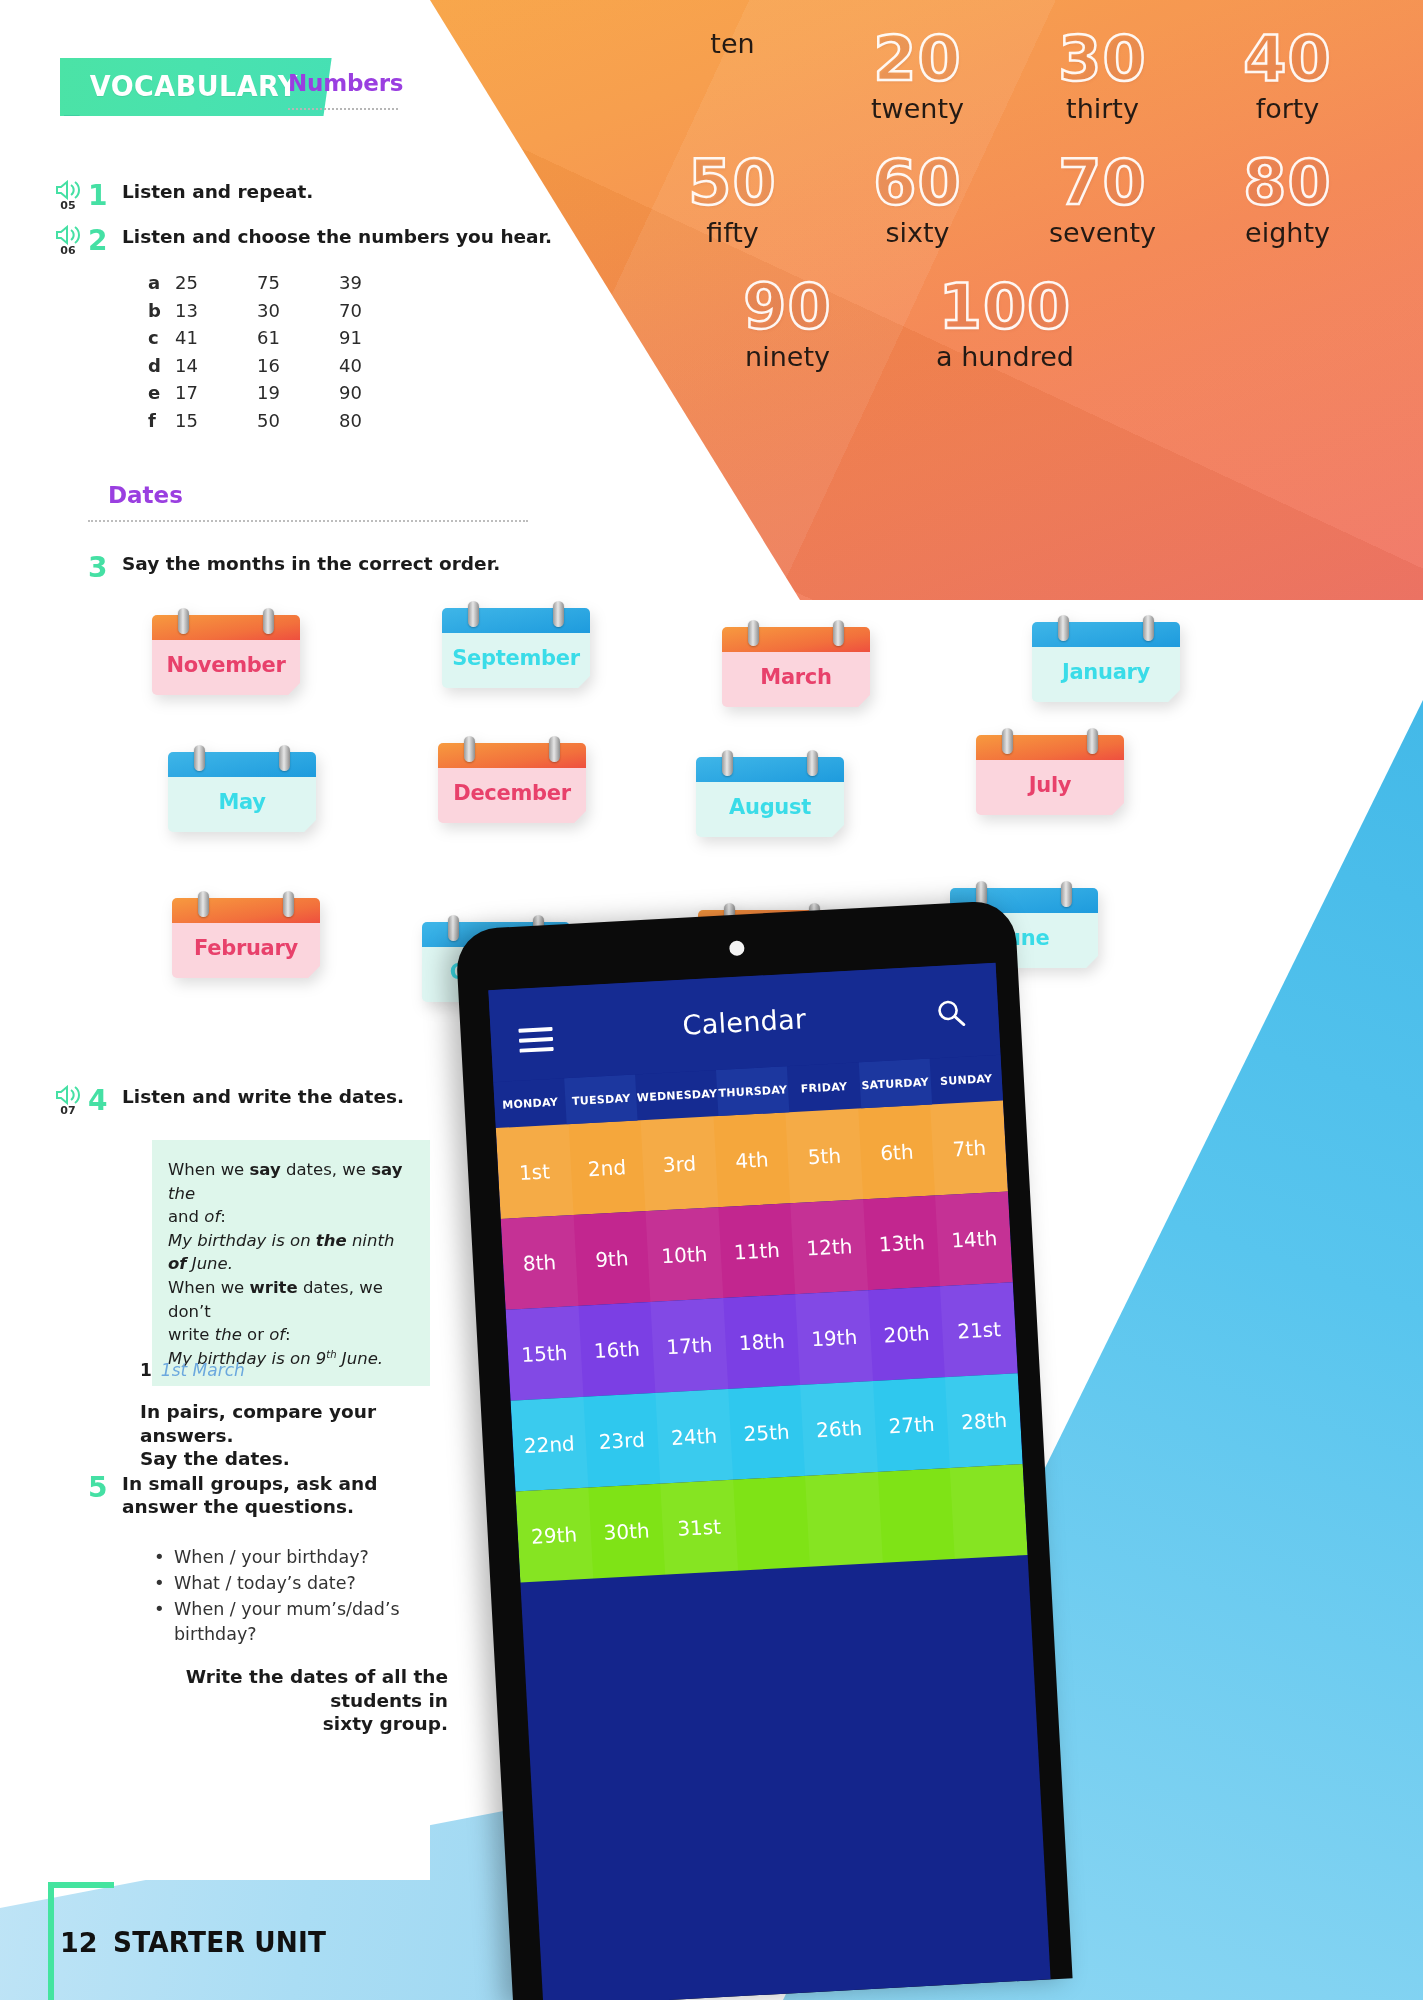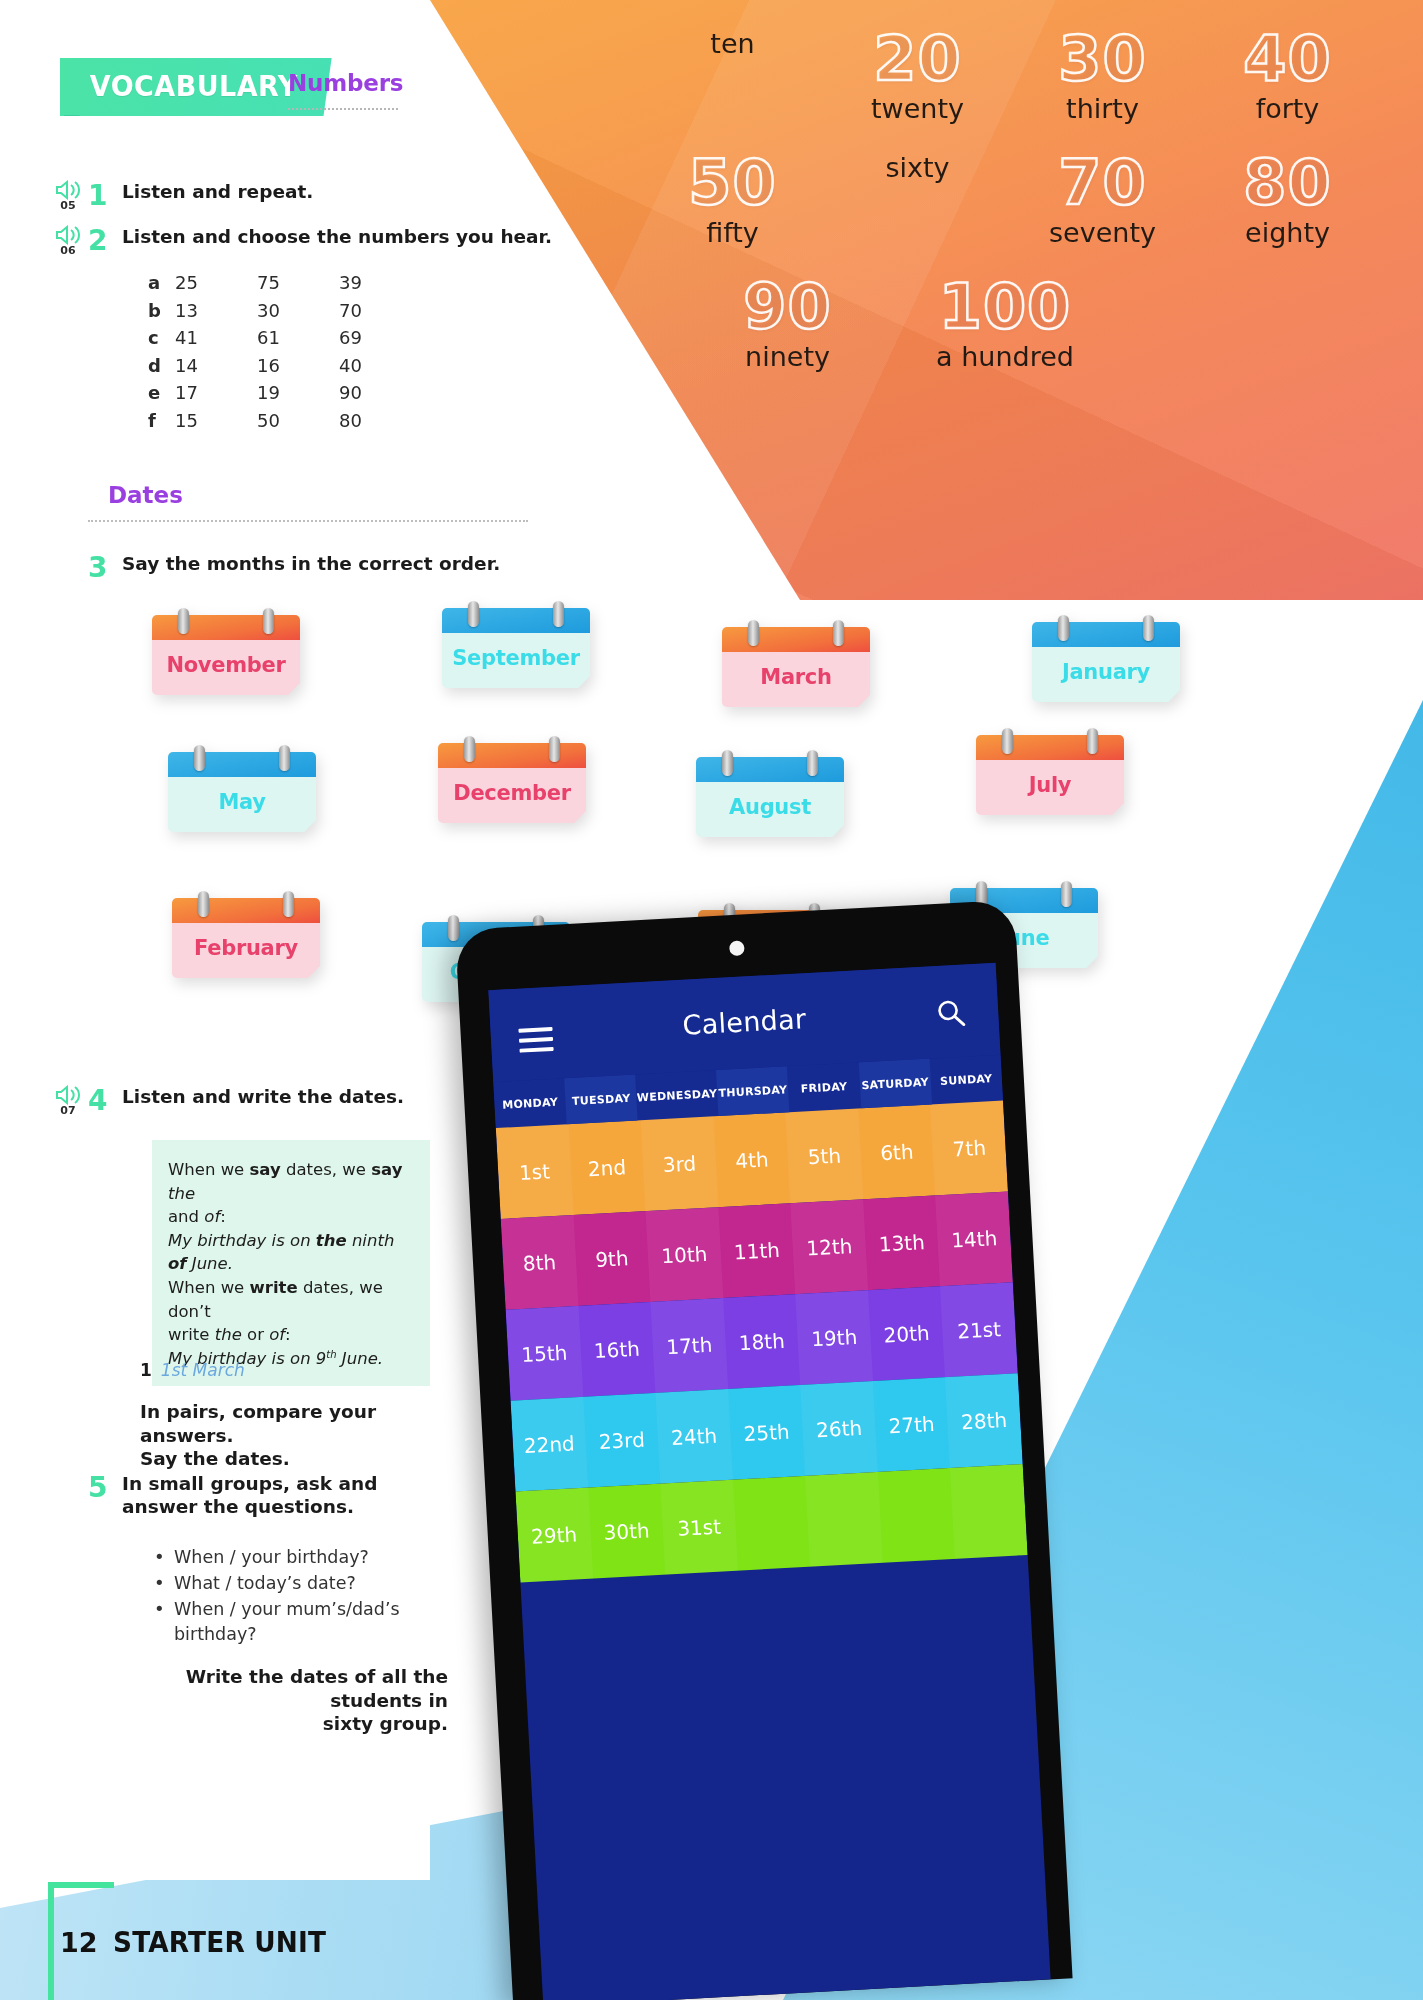--- a/index.html
+++ b/index.html
@@ -437,20 +437,21 @@
         <div class="num-digit">40</div>
         <div class="num-word">forty</div>
       </div>
     </div>
     <div class="num-row" style="margin-top:26px;">
       <div class="num-cell">
         <div class="num-digit">50</div>
         <div class="num-word">fifty</div>
       </div>
       <div class="num-cell">
+        <div class="num-digit">60</div>
         <div class="num-word">sixty</div>
       </div>
       <div class="num-cell">
         <div class="num-digit">70</div>
         <div class="num-word">seventy</div>
       </div>
       <div class="num-cell">
         <div class="num-digit">80</div>
         <div class="num-word">eighty</div>
       </div>
@@ -519,21 +520,21 @@
       <tr>
         <td class="lbl">b</td>
         <td class="v">13</td>
         <td class="v">30</td>
         <td class="v">70</td>
       </tr>
       <tr>
         <td class="lbl">c</td>
         <td class="v">41</td>
         <td class="v">61</td>
-        <td class="v">69</td>
+        <td class="v">91</td>
       </tr>
       <tr>
         <td class="lbl">d</td>
         <td class="v">14</td>
         <td class="v">16</td>
         <td class="v">40</td>
       </tr>
       <tr>
         <td class="lbl">e</td>
         <td class="v">17</td>

